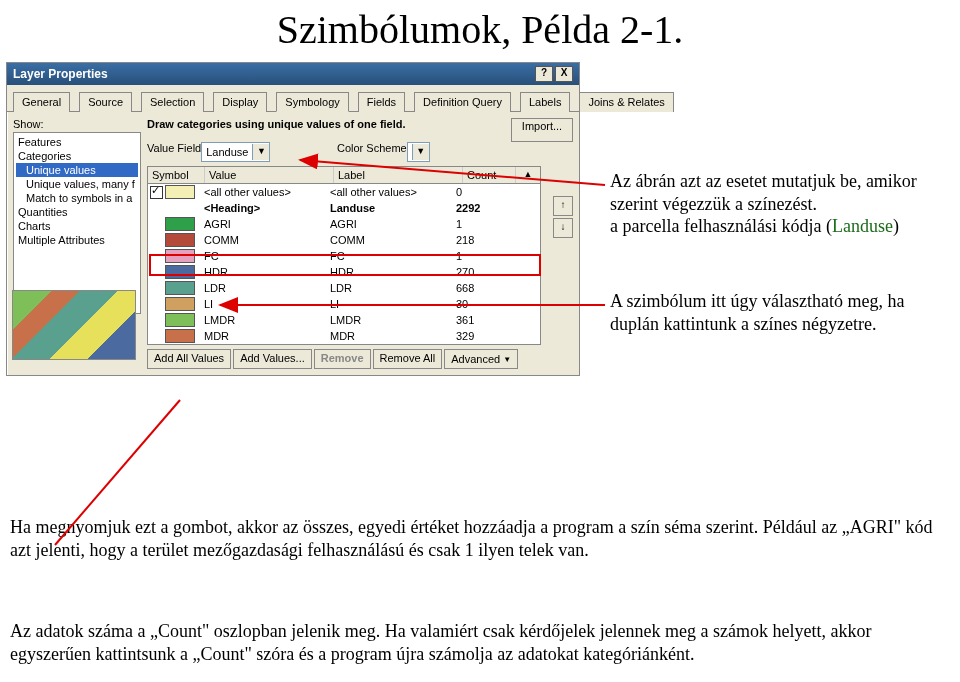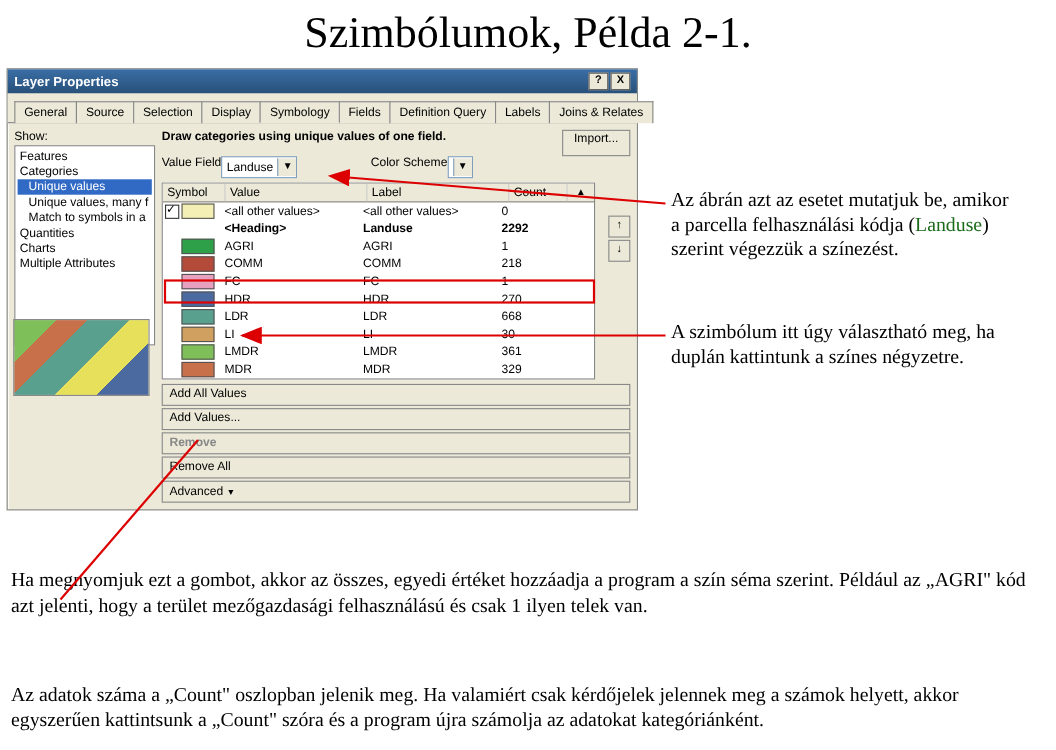--- a/index.html
+++ b/index.html
@@ -46,21 +46,21 @@
     border: 1px solid #555;
     font-size: 10px;
     line-height: 12px;
     text-align: center;
     color: #000;
     font-weight: bold;
   }
   .tabstrip {
     padding: 6px 6px 0 6px;
     display: flex;
-    gap: 0;
+    gap: 10px;
     border-bottom: 1px solid #888;
     background: #ece9d8;
   }
   .tab {
     padding: 3px 8px;
     border: 1px solid #888;
     border-bottom: none;
     background: #ece9d8;
     margin-right: -1px;
     position: relative;
@@ -161,21 +161,21 @@
   .gr .c-sym { width: 52px; display: flex; align-items: center; gap: 2px; padding-left: 2px; }
   .gr .c-val { width: 124px; padding-left: 2px; }
   .gr .c-lab { width: 124px; padding-left: 2px; }
   .gr .c-cnt { flex: 1; padding-left: 2px; }
   .chk { width: 11px; height: 11px; border: 1px solid #333; background: #fff; position: relative; }
   .chk.checked::after { content: "✓"; position: absolute; top: -3px; left: 0; font-size: 11px; }
   .swatch { width: 28px; height: 12px; border: 1px solid #555; }
   .heading-row { font-weight: bold; }
   .updown { display: flex; flex-direction: column; gap: 2px; margin-top: 30px; }
   .ud-btn { width: 18px; height: 18px; border: 1px solid #888; background: #ece9d8; text-align: center; font-size: 10px; line-height: 16px; }
-  .btn-row { display: flex; gap: 2px; margin-top: 4px; flex-direction: column; }
+  .btn-row { display: flex; gap: 2px; margin-top: 4px; }
   .btn { border: 1px solid #888; background: #ece9d8; padding: 2px 6px; font-size: 11px; height: 20px; box-sizing: border-box; }
   .btn.disabled { color: #888; font-weight: bold; }
   .advanced { display: flex; align-items: center; }
   .dialog-footer { display: flex; justify-content: flex-end; gap: 6px; padding: 8px 10px; }
   .footer-btn { width: 66px; height: 22px; border: 1px solid #888; background: #ece9d8; font-size: 11px; text-align: center; line-height: 20px; }
 
   .callout {
     position: absolute;
     font-family: "Times New Roman", serif;
     font-size: 18px;
@@ -374,24 +374,24 @@
     </div>
   </div>
 
 </div>
 
 <div style="position:absolute; left:12px; top:290px; width:122px; height:68px; border:1px solid #888; background:
   linear-gradient(135deg,#7fbf5a 0 20%,#c7704a 20% 35%,#5aa08f 35% 55%,#e6e05a 55% 75%,#4a6aa0 75% 100%);"></div>
 
 <div class="callout" style="left:610px; top:170px; width:340px;">
   <div>Az ábrán azt az esetet mutatjuk be, amikor</div>
+  <div>szerint végezzük a színezést.</div>
   <div>
     <span>a parcella felhasználási kódja (</span><span class="landuse">Landuse</span><span>)</span>
   </div>
-  <div>szerint végezzük a színezést.</div>
 </div>
 
 <div class="callout" style="left:610px; top:290px; width:340px;">
   <div>A szimbólum itt úgy választható meg, ha</div>
   <div>duplán kattintunk a színes négyzetre.</div>
 </div>
 
 <div class="body-text" style="top:516px;">Ha megnyomjuk ezt a gombot, akkor az összes, egyedi értéket hozzáadja a program a szín séma szerint. Például az „AGRI" kód azt jelenti, hogy a terület mezőgazdasági felhasználású és csak 1 ilyen telek van.</div>
 <div class="body-text" style="top:620px;">Az adatok száma a „Count" oszlopban jelenik meg. Ha valamiért csak kérdőjelek jelennek meg a számok helyett, akkor egyszerűen kattintsunk a „Count" szóra és a program újra számolja az adatokat kategóriánként.</div>
 

